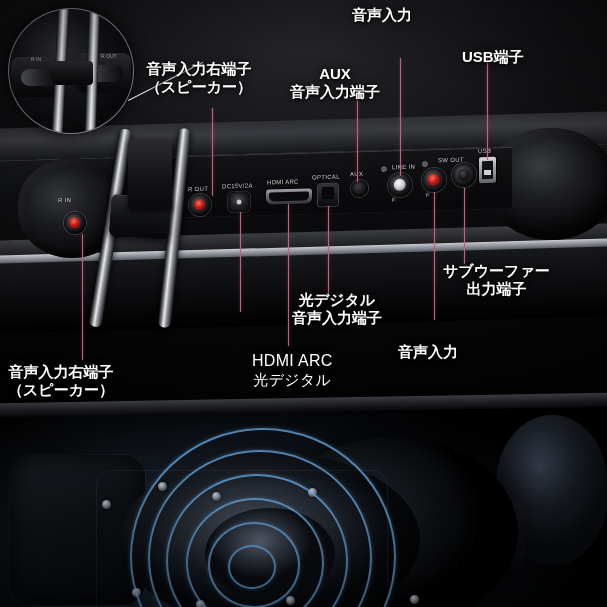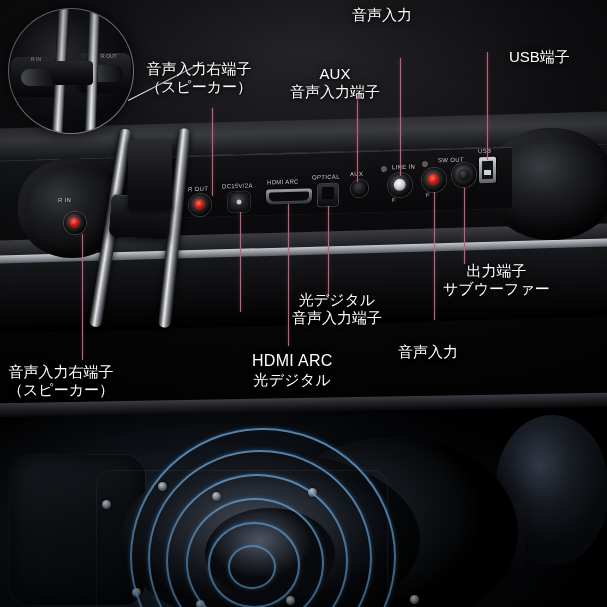--- a/index.html
+++ b/index.html
@@ -150,21 +150,21 @@
   .mount{position:absolute;left:395px;top:512px;width:130px;height:70px;
     background:linear-gradient(180deg,#1d2128 0%,#0e1115 70%,#05070a 100%);
     transform:skewY(-9deg);border-radius:4px;}
   .endplate{position:absolute;left:496px;top:415px;width:112px;height:150px;
     border-radius:50%/46%;
     background:radial-gradient(60% 55% at 40% 34%,#394150 0%,#1b2028 48%,#090c10 100%);}
 
   
   .lbl{position:absolute;color:#ffffff;line-height:1.18;white-space:nowrap;
     text-shadow:0 1px 3px rgba(0,0,0,.95),0 0 7px rgba(0,0,0,.8);}
-  .lbl.jp{font-size:15px;font-weight:400;}
+  .lbl.jp{font-size:15px;font-weight:700;}
   .lbl.en{font-size:16px;font-weight:400;letter-spacing:.3px;}
   .lbl.c{text-align:center;}
   .lead{position:absolute;background:#c4607f;width:1.4px;
     box-shadow:0 0 3px rgba(196,96,127,.55);}
   .leadwhite{position:absolute;transform-origin:0 0;background:#dcdce2;height:1.2px;}
 </style>
 </head>
 <body>
 
 <div id="stage">
@@ -306,27 +306,27 @@
 
   <div class="lbl jp c" style="left:290px;top:65px;">
     <div>AUX</div>
     <div>音声入力端子</div>
   </div>
 
   <div class="lbl jp c" style="left:352px;top:6px;">
     <div>音声入力</div>
   </div>
 
-  <div class="lbl jp" style="left:462px;top:48px;margin-left:47px;">
+  <div class="lbl jp" style="left:462px;top:48px;">
     <div>USB端子</div>
   </div>
 
   <div class="lbl jp c" style="left:443px;top:262px;">
+    <div>サブウーファー</div>
     <div>出力端子</div>
-    <div>サブウーファー</div>
   </div>
 
   <div class="lbl jp c" style="left:398px;top:343px;">
     <div>音声入力</div>
   </div>
 
   <div class="lbl jp c" style="left:292px;top:291px;">
     <div>光デジタル</div>
     <div>音声入力端子</div>
   </div>

